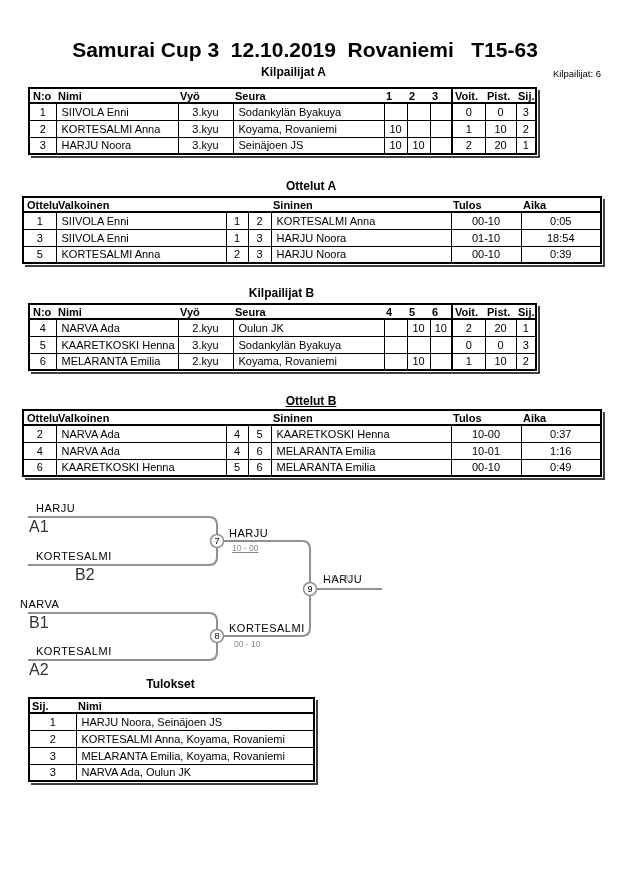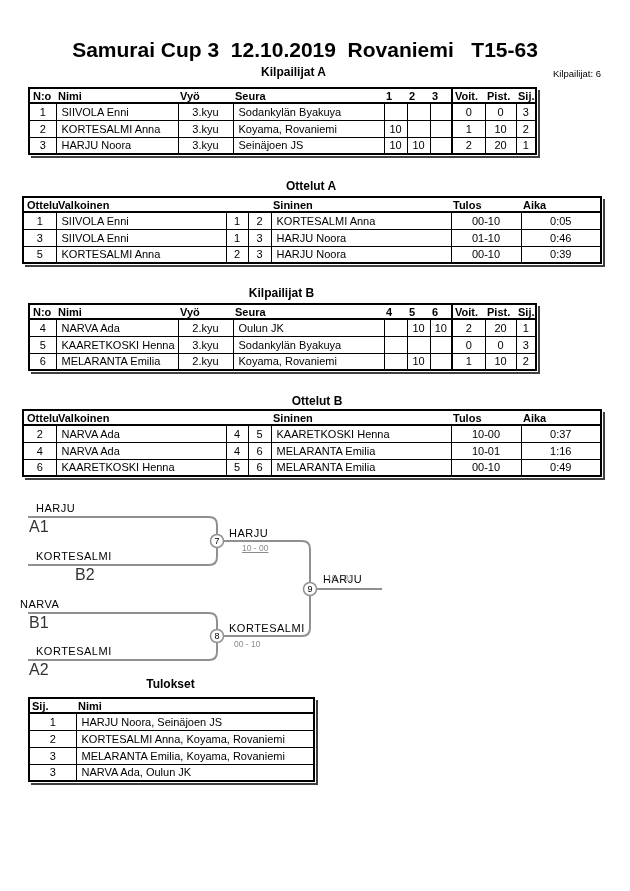--- a/index.html
+++ b/index.html
@@ -11,21 +11,21 @@
   }
   .title {
     position: absolute; left: 0; top: 38px; width: 610px;
     text-align: center; font-size: 21px; font-weight: bold; white-space: pre;
   }
   .note { position: absolute; top: 68px; right: 29px; font-size: 9.5px; }
   .sec-title { position: absolute; font-size: 12px; font-weight: bold; text-align: center; white-space: pre; }
   #st-pool-a    { left: 40px; top: 65px;  width: 507px; }
   #st-matches-a { left: 22px; top: 179px; width: 578px; }
   #st-pool-b    { left: 28px; top: 286px; width: 507px; }
-  #st-matches-b { left: 28px; top: 394px; width: 578px; }
+  #st-matches-b { left: 22px; top: 394px; width: 578px; text-decoration: underline; }
   #st-results   { left: 28px; top: 677px; width: 285px; }
 
   table.rpt {
     position: absolute; border-collapse: collapse; table-layout: fixed;
     background: #fff; border: 2px solid #000;
     box-shadow: 1px 1px 0 0 #fff, 3px 3px 0 0 #3f3f3f;
   }
   .rpt th {
     font-size: 11px; font-weight: bold; border: 0; border-bottom: 2px solid #000;
     height: 15px; padding: 0 2px; text-align: left; white-space: nowrap; overflow: visible;
@@ -45,21 +45,21 @@
 
   #bracket-svg { position: absolute; left: 0; top: 495px; }
   .b-name   { position: absolute; font-size: 11px; letter-spacing: 0.5px; white-space: nowrap; }
   .b-seed   { position: absolute; font-size: 16px; color: #333; white-space: nowrap; }
   .b-winner { position: absolute; font-size: 11px; letter-spacing: 0.5px; white-space: nowrap; }
   .b-score  { position: absolute; font-size: 8.5px; color: #8a8a8a; white-space: nowrap; }
   #b-n1 { left: 36px;  top: 502px; }  #b-s1 { left: 29px;  top: 518px; }
   #b-n2 { left: 36px;  top: 550px; }  #b-s2 { left: 29px;  top: 566px; padding-left: 46px; }
   #b-n3 { left: 20px;  top: 598px; }  #b-s3 { left: 29px;  top: 614px; }
   #b-n4 { left: 36px;  top: 645px; }  #b-s4 { left: 29px;  top: 661px; }
-  #b-w1 { left: 229px; top: 527px; }  #b-sc1 { left: 242px; top: 543px; text-decoration: underline; }
+  #b-w1 { left: 229px; top: 527px; }  #b-sc1 { left: 232px; top: 543px; text-decoration: underline; }
   #b-w2 { left: 229px; top: 622px; }  #b-sc2 { left: 234px; top: 639px; }
   #b-wf { left: 323px; top: 573px; }  #b-scf { left: 327px; top: 573px; }
 </style>
 </head>
 <body>
 
 <div class="title">Samurai Cup 3  12.10.2019  Rovaniemi   T15-63</div>
 <div class="note">Kilpailijat: 6</div>
 
 <div class="sec-title" id="st-pool-a">Kilpailijat A</div>
@@ -164,21 +164,21 @@
       <td>00-10</td>
       <td>0:05</td>
     </tr>
     <tr>
       <td>3</td>
       <td class="al">SIIVOLA Enni</td>
       <td>1</td>
       <td>3</td>
       <td class="al">HARJU Noora</td>
       <td>01-10</td>
-      <td>0:46</td>
+      <td>18:54</td>
     </tr>
     <tr>
       <td>5</td>
       <td class="al">KORTESALMI Anna</td>
       <td>2</td>
       <td>3</td>
       <td class="al">HARJU Noora</td>
       <td>00-10</td>
       <td>0:39</td>
     </tr>

